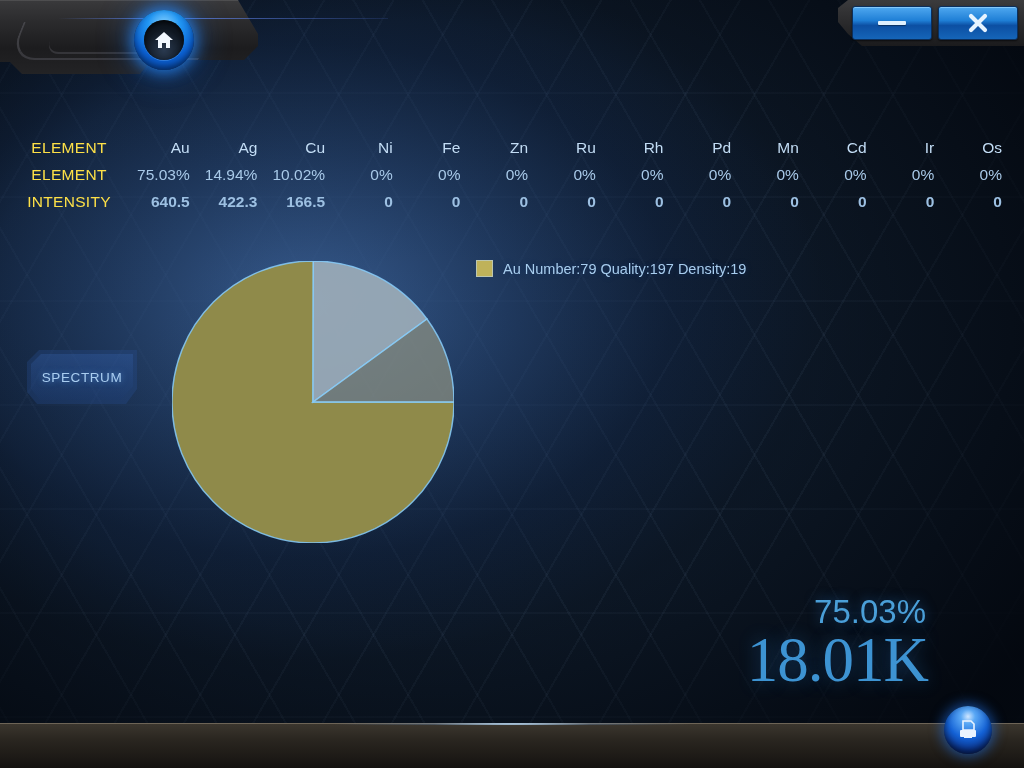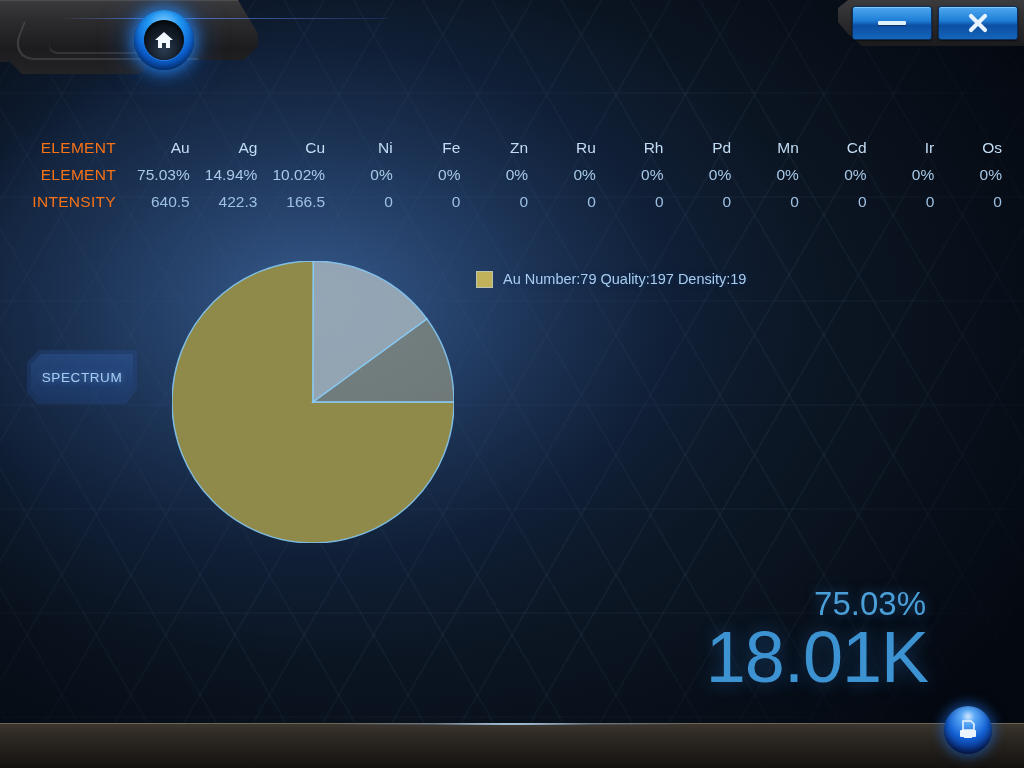--- a/index.html
+++ b/index.html
@@ -118,27 +118,27 @@
   .glyph-min { width:28px; height:4px; background:#dff0ff; border-radius:1px; box-shadow:0 1px 1px rgba(0,0,0,.4); }
 
   
   .el-table {
     position:absolute; left:22px; top:134px; width:980px;
     color:#b6d4ef;
     font-size:15.5px;
   }
   .el-row { display:flex; align-items:center; height:27px; }
   .el-label {
-    width:100px; text-align:right; padding-right:6px;
-    color:#f97316; letter-spacing:.3px; white-space:nowrap;
+    width:100px; text-align:center; padding-right:6px;
+    color:#fde047; letter-spacing:.3px; white-space:nowrap;
   }
   .el-cell { flex:1 1 0; text-align:right; white-space:nowrap; }
   .row-head .el-cell { color:#c3ddf5; }
   .row-content .el-cell { color:#a8c9e8; }
-  .row-intensity .el-cell { color:#9dc0e2; }
+  .row-intensity .el-cell { color:#9dc0e2;font-weight:bold; }
   .zero { color:#7fa6cb; }
 
   
   .spectrum-btn {
     position:absolute; left:27px; top:350px; width:110px; height:54px;
     cursor:pointer;
   }
   .sp-outer, .sp-inner {
     position:absolute; inset:0;
     clip-path:polygon(12px 0, 100% 0, 100% 72%, 90% 100%, 10px 100%, 0 78%, 0 12px);
@@ -160,41 +160,42 @@
     display:flex; align-items:center; justify-content:center;
     color:#a9cdf0; font-size:13.5px; letter-spacing:.6px;
     text-shadow:0 0 6px rgba(90,160,240,.7);
   }
 
   
   .pie-wrap { position:absolute; left:172px; top:261px; width:282px; height:282px; }
 
   
   .legend { position:absolute; left:476px; top:256px; }
-  .legend-row { display:flex; align-items:flex-start; height:25px;margin-top:15px; }
+  .legend-row { display:flex; align-items:center; height:25px; }
   .legend-sw {
     width:17px; height:17px; margin-right:10px; flex:none;
     border:1px solid rgba(185,215,245,.55);
   }
   .legend-label {
     color:#a8cdee; font-size:14.5px; white-space:nowrap;
     text-shadow:0 0 5px rgba(20,50,95,.9);
   }
 
   
   .readout { position:absolute; right:96px; bottom:78px; text-align:right; }
   .readout-pct {
     color:#4a9fd8; font-size:33px; line-height:1;
     margin-bottom:4px; margin-right:2px;
     text-shadow:0 0 12px rgba(40,120,200,.55);
   }
   .readout-karat {
-    color:#3d93d2; font-size:72px; line-height:.92;
+    color:#3d93d2; font-size:63px; line-height:.92;
     letter-spacing:-1px;
     text-shadow:0 0 18px rgba(40,120,200,.45);
+    font-family:Liberation Serif, serif;
   }
 
   
   .bottom-bar {
     position:absolute; left:0; bottom:0; width:1024px; height:45px;
     background:linear-gradient(180deg,#3b362e 0%,#2a2620 35%,#1d1a16 75%,#141210 100%);
     border-top:1px solid #6d6456;
   }
   .bar-sheen {
     position:absolute; left:0; top:-1px; width:100%; height:2px;

